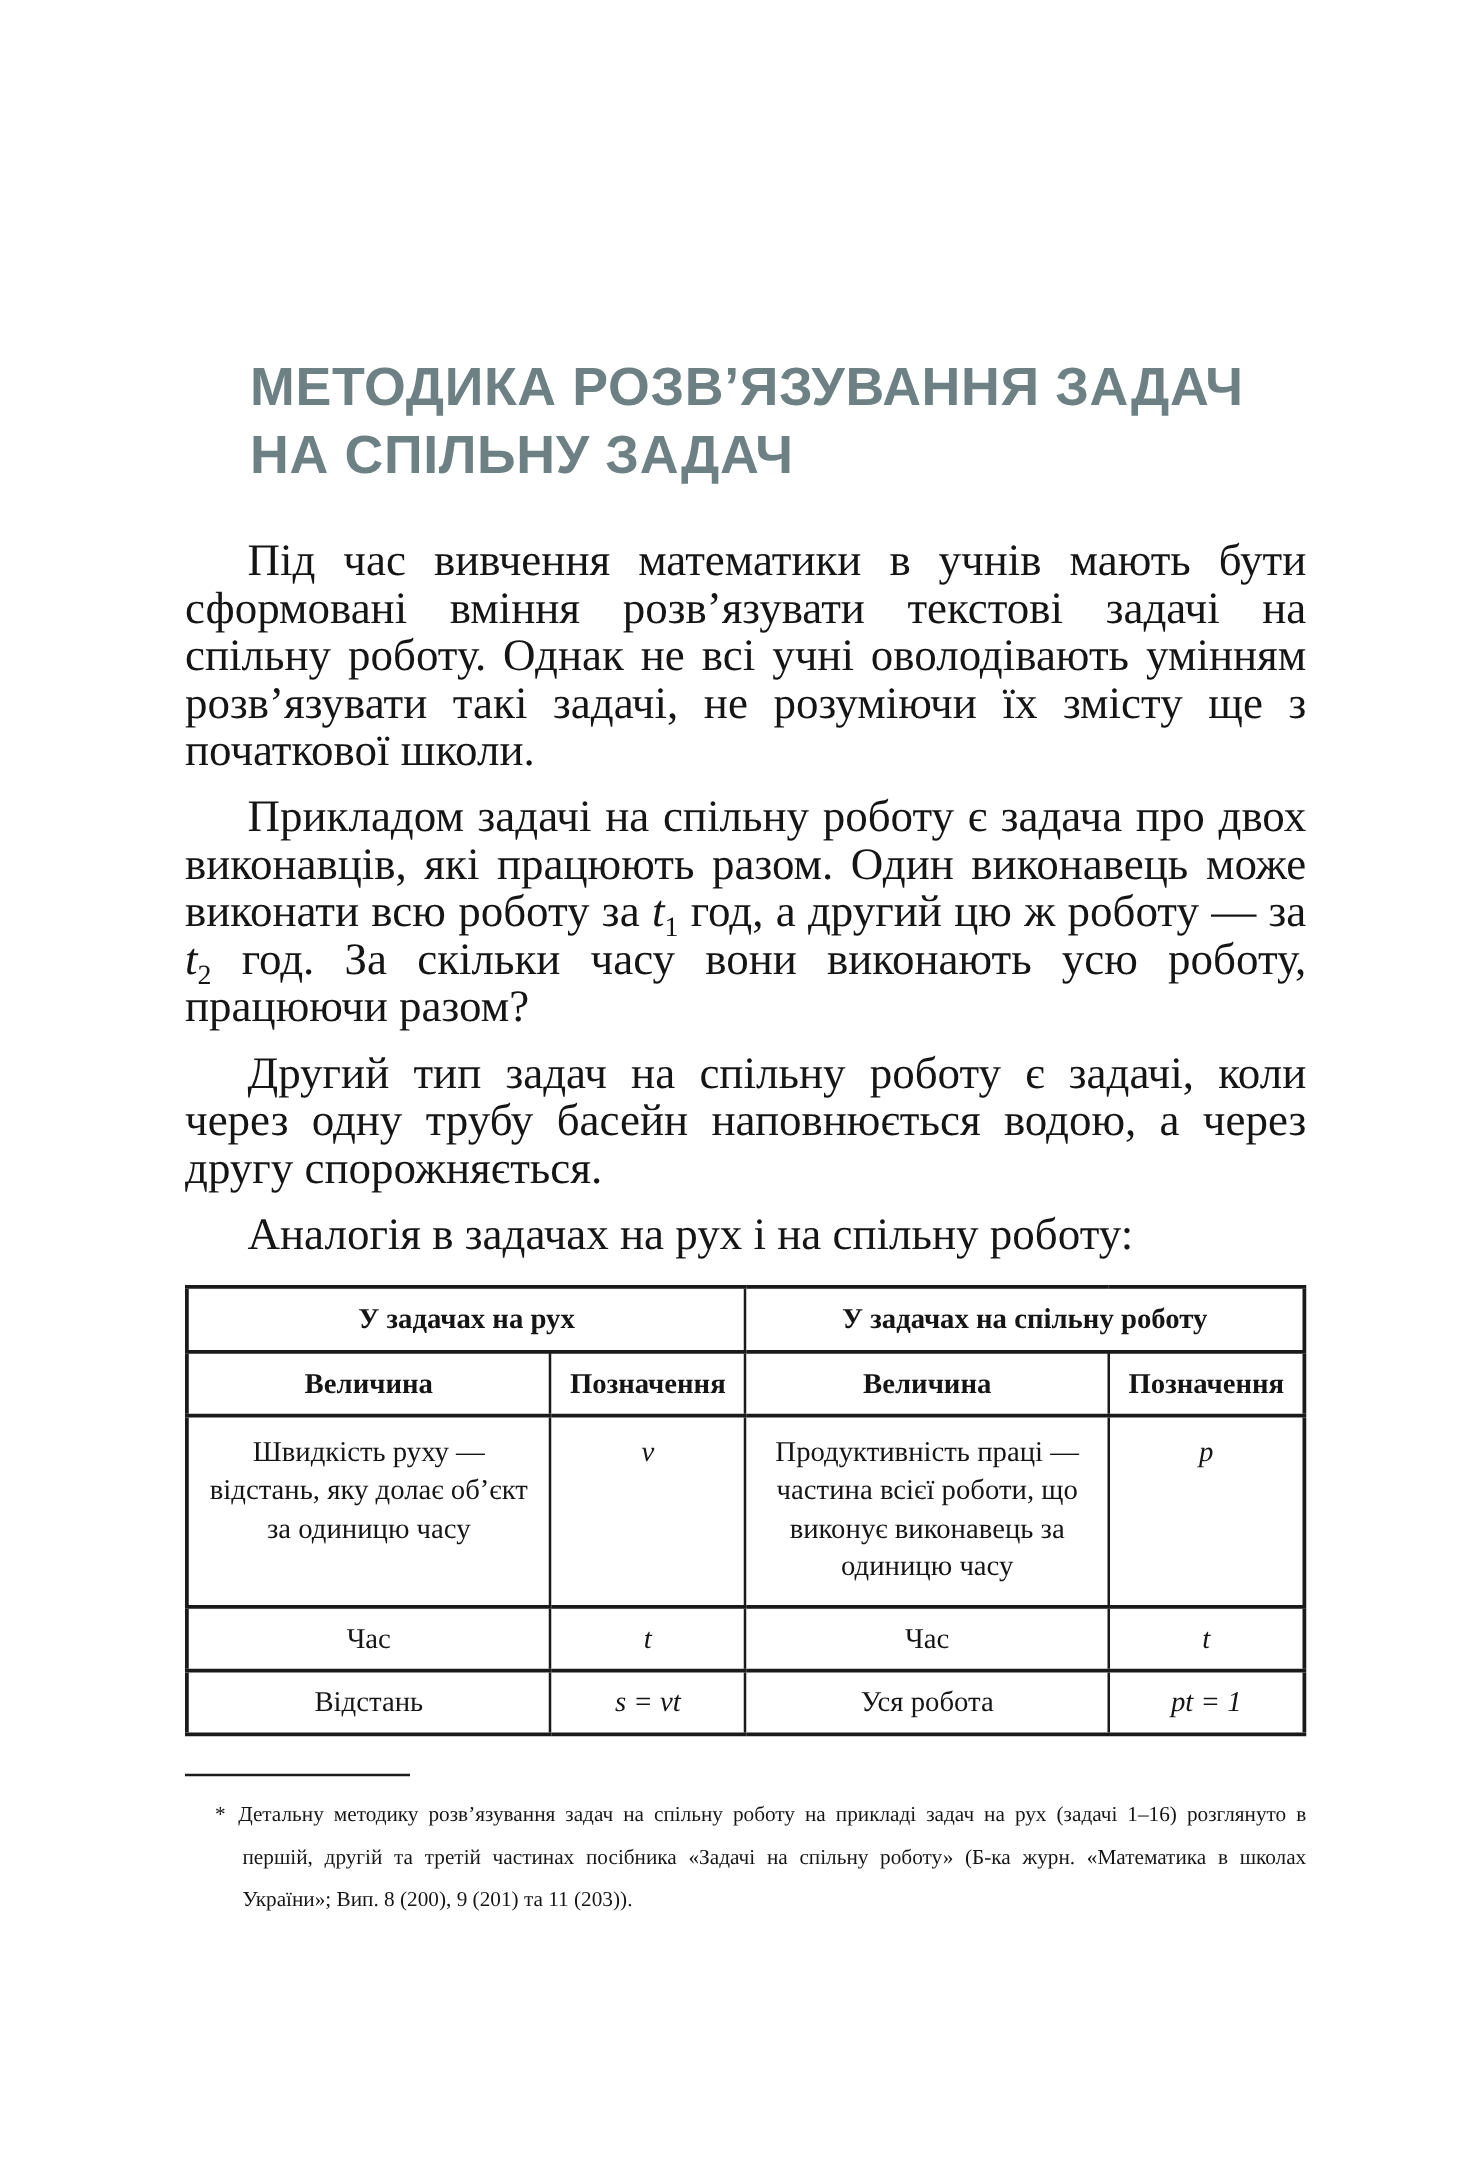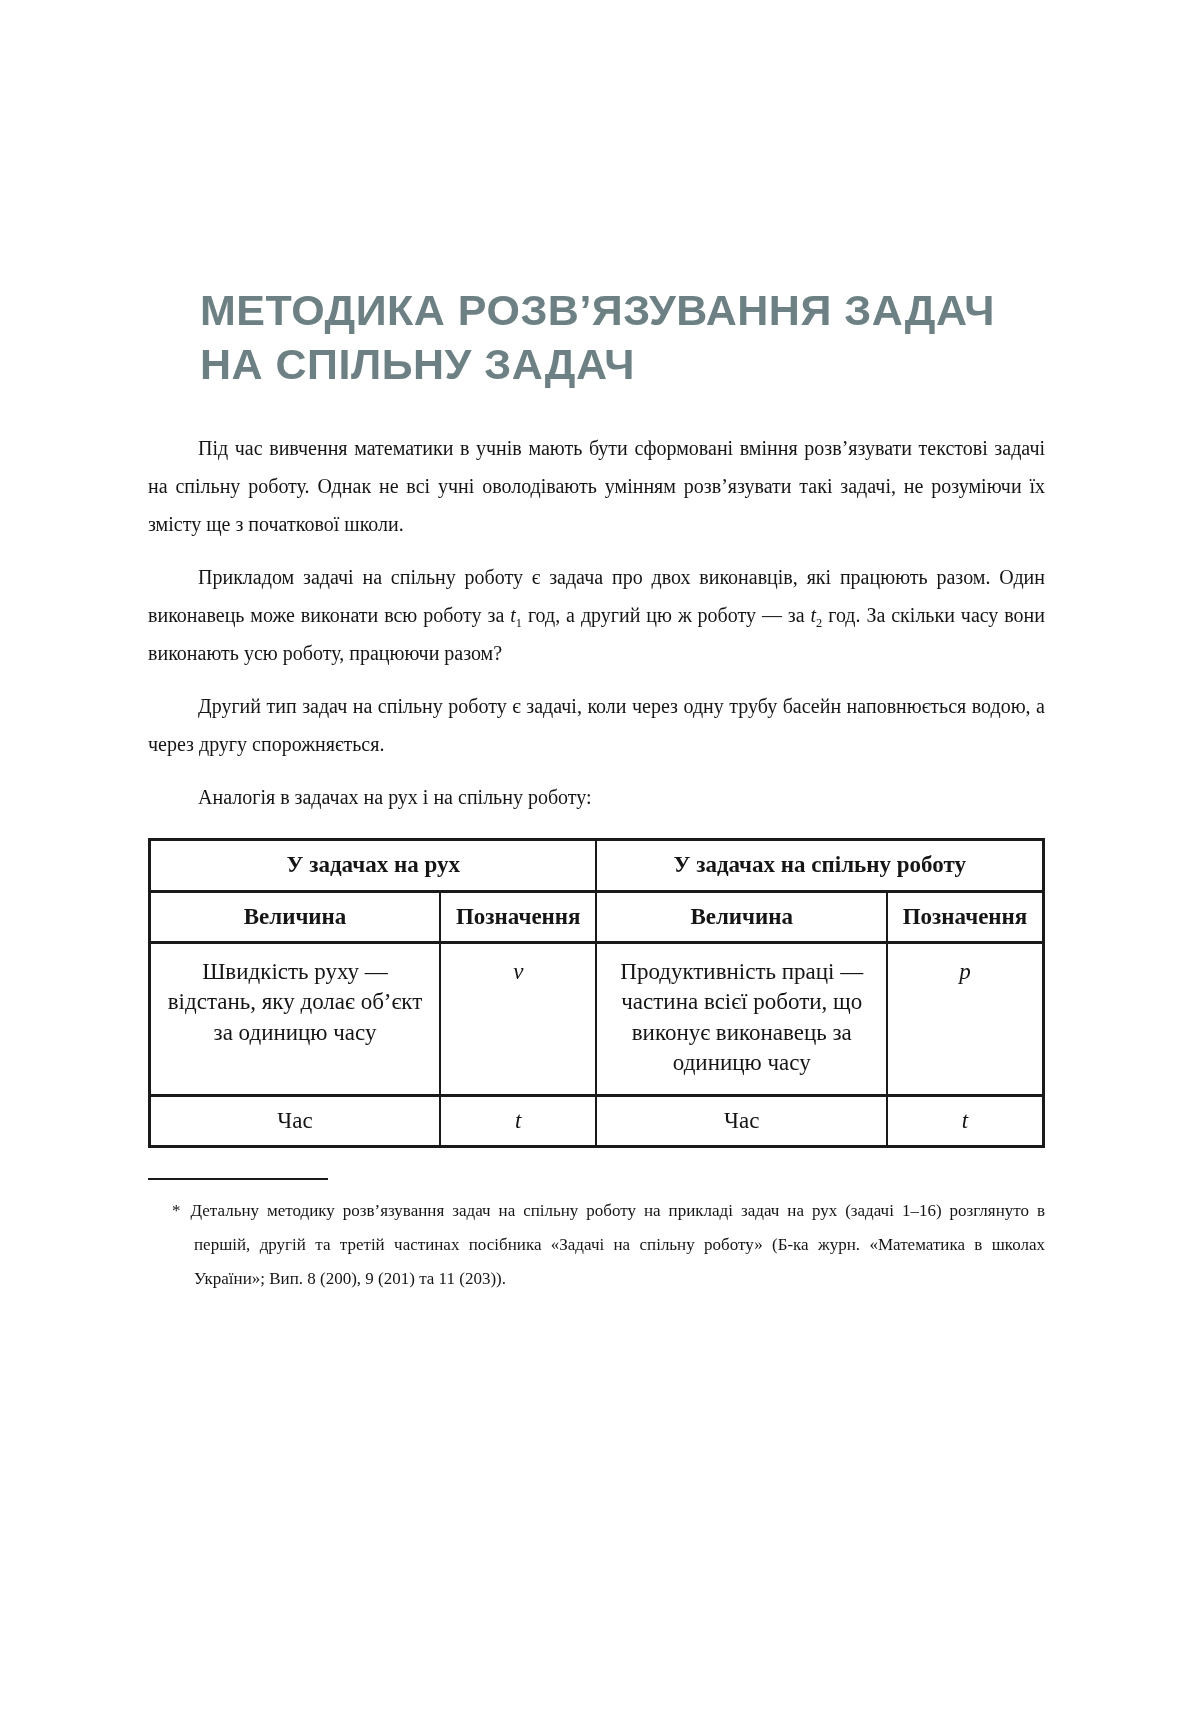--- a/index.html
+++ b/index.html
@@ -26,21 +26,21 @@
     margin: 283px 0 38px 52px;
     font-family: "Liberation Sans", sans-serif;
     font-weight: bold;
     font-size: 43px;
     line-height: 1.26;
     letter-spacing: 0.5px;
     color: #6d8184;
   }
   .para {
     margin: 0 0 15px 0;
-    font-size: 20px;
+    font-size: 36px;
     line-height: 38px;
     text-align: justify;
     text-indent: 50px;
   }
   .para i { font-style: italic; }
   .para sub { font-size: 0.62em; line-height: 0; }
   .para sup { font-size: 0.62em; line-height: 0; }
   .lead-in {
     margin-bottom: 22px;
   }
@@ -126,20 +126,26 @@
         <td class="symbol-cell"><i>v</i></td>
         <td>Продуктивність праці — частина всієї роботи, що виконує виконавець за одиницю часу</td>
         <td class="symbol-cell"><i>p</i></td>
       </tr>
       <tr>
         <td>Час</td>
         <td class="symbol-cell"><i>t</i></td>
         <td>Час</td>
         <td class="symbol-cell"><i>t</i></td>
       </tr>
+      <tr>
+        <td>Відстань</td>
+        <td class="symbol-cell"><i>s</i> = <i>vt</i></td>
+        <td>Уся робота</td>
+        <td class="symbol-cell"><i>pt</i> = 1</td>
+      </tr>
     </tbody>
       </table>
 
     <div class="footnote">
       <hr class="footnote-divider">
       <div class="footnote-body">
         <span class="fn-marker">*</span><span>Детальну методику розв’язування задач на спільну роботу на прикладі задач на рух (задачі 1–16) розглянуто в першій, другій та третій частинах посібника «Задачі на спільну роботу» (Б-ка журн. «Математика в школах України»; Вип. 8 (200), 9 (201) та 11 (203)).</span>
       </div>
     </div>
 

